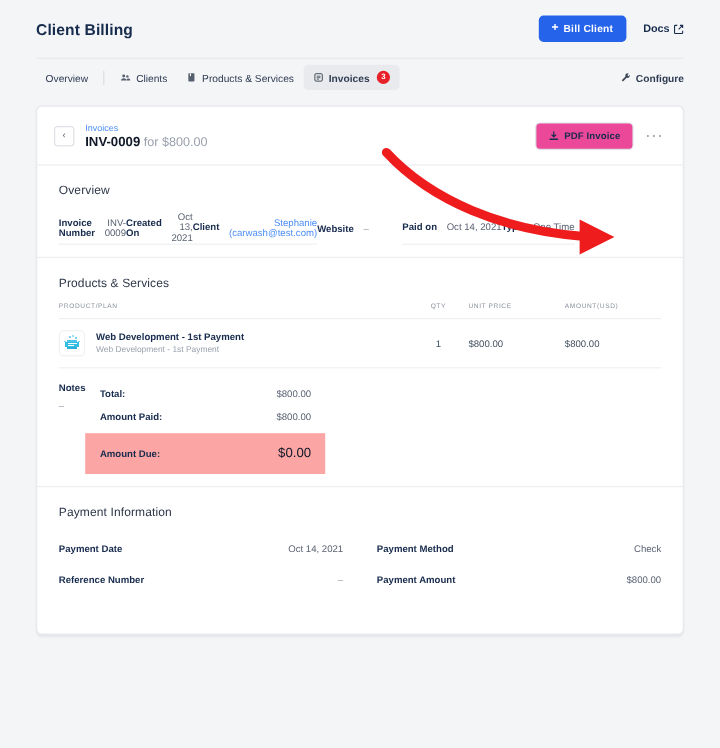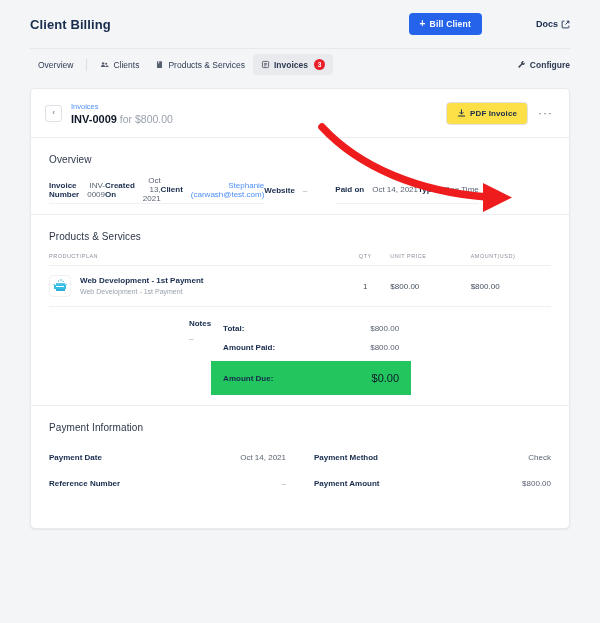--- a/index.html
+++ b/index.html
@@ -26,21 +26,21 @@
   .btn-primary {
     background: #2563eb; color: #fff;
     font-size: 8.5px; font-weight: bold;
     padding: 6px 11px; border-radius: 4px;
     display: inline-flex; align-items: center; gap: 4px;
     border: none; cursor: pointer; letter-spacing: .2px;
   }
   .btn-primary .plus { font-size: 10px; font-weight: bold; line-height: 1; }
   .docs-link {
     font-size: 9px; font-weight: bold; color: #172b4d;
-    display: inline-flex; align-items: center; gap: 3px; cursor: pointer; margin-left: 40px;
+    display: inline-flex; align-items: center; gap: 3px; cursor: pointer;
   }
   .ext-ico { width: 9px; height: 9px; display: block; }
 
   
   .tabstrip {
     height: 32px; margin: 0 30px;
     border-top: 1px solid #e6e8ec;
     display: flex; align-items: center; justify-content: space-between;
   }
   .tabs { display: flex; align-items: center; gap: 0; }
@@ -82,21 +82,21 @@
   .back-btn {
     width: 17px; height: 17px; border: 1px solid #dfe1e6; border-radius: 3px;
     background: #fff; display: inline-flex; align-items: center; justify-content: center;
     cursor: pointer; color: #5e6c84; font-size: 8px; line-height: 1;
   }
   .crumb { font-size: 7.5px; color: #4c8ef7; cursor: pointer; line-height: 1.5; }
   .inv-line { font-size: 10.5px; color: #9aa1ad; margin-top: 1px; }
   .inv-line b { color: #101827; font-size: 11px; font-weight: bold; }
   .head-right { display: flex; align-items: center; gap: 10px; }
   .btn-outline {
-    border: 1px solid #dfe1e6; background: #fde047; border-radius: 4px;
+    border: 1px solid #dfe1e6; background: #ec4899; border-radius: 4px;
     font-size: 8px; font-weight: bold; color: #172b4d;
     padding: 6px 10px; display: inline-flex; align-items: flex-start; gap: 4px;
     cursor: pointer; letter-spacing: .1px;
   }
   .dots { color: #6b7280; font-size: 12px; letter-spacing: 1px; cursor: pointer; line-height: 1; }
 
   
   .section { padding: 16px 18px 10px 18px; border-bottom: 1px solid #ecedf0; }
   .section:last-child { border-bottom: none; }
   .section-title {
@@ -132,31 +132,31 @@
   .prod-ico {
     width: 22px; height: 22px; border-radius: 4px; background: #fff;
     border: 1px solid #f0f1f3; flex: none;
     display: flex; align-items: center; justify-content: center;
   }
   .prod-name { font-size: 8px; font-weight: bold; color: #172b4d; line-height: 1.3; }
   .prod-sub { font-size: 7px; color: #9aa1ad; margin-top: 1px; line-height: 1.3; }
   .prod-num { font-size: 8px; color: #43505f; }
 
   
-  .notes-totals { display: flex; justify-content: center; padding-top: 12px; }
+  .notes-totals { display: flex; justify-content: flex-start; padding-top: 12px; }
   .notes-title { font-size: 8px; font-weight: bold; color: #172b4d; }
   .notes-body { font-size: 8px; color: #9aa1ad; margin-top: 6px; }
   .totals { width: 200px; }
   .tot-row {
     display: flex; justify-content: space-between; align-items: center;
     padding: 5px 12px; font-size: 8px;
   }
   .tot-row .k { font-weight: bold; color: #172b4d; }
   .tot-row .v { color: #5a6272; }
-  .tot-row.due { background: #22c55e; padding: 11px 12px; margin-top: 4px; }
+  .tot-row.due { background: #fca5a5; padding: 11px 12px; margin-top: 4px; }
   .tot-row.due .k { font-size: 8px; }
   .tot-row.due .v { font-size: 11px; font-weight: normal; color: #101827; }
 
   
   .pay-grid { display: grid; grid-template-columns: 1fr 1fr; column-gap: 28px; }
   .pay-row {
     display: flex; align-items: center; justify-content: space-between;
     height: 26px; gap: 8px;
   }
 

